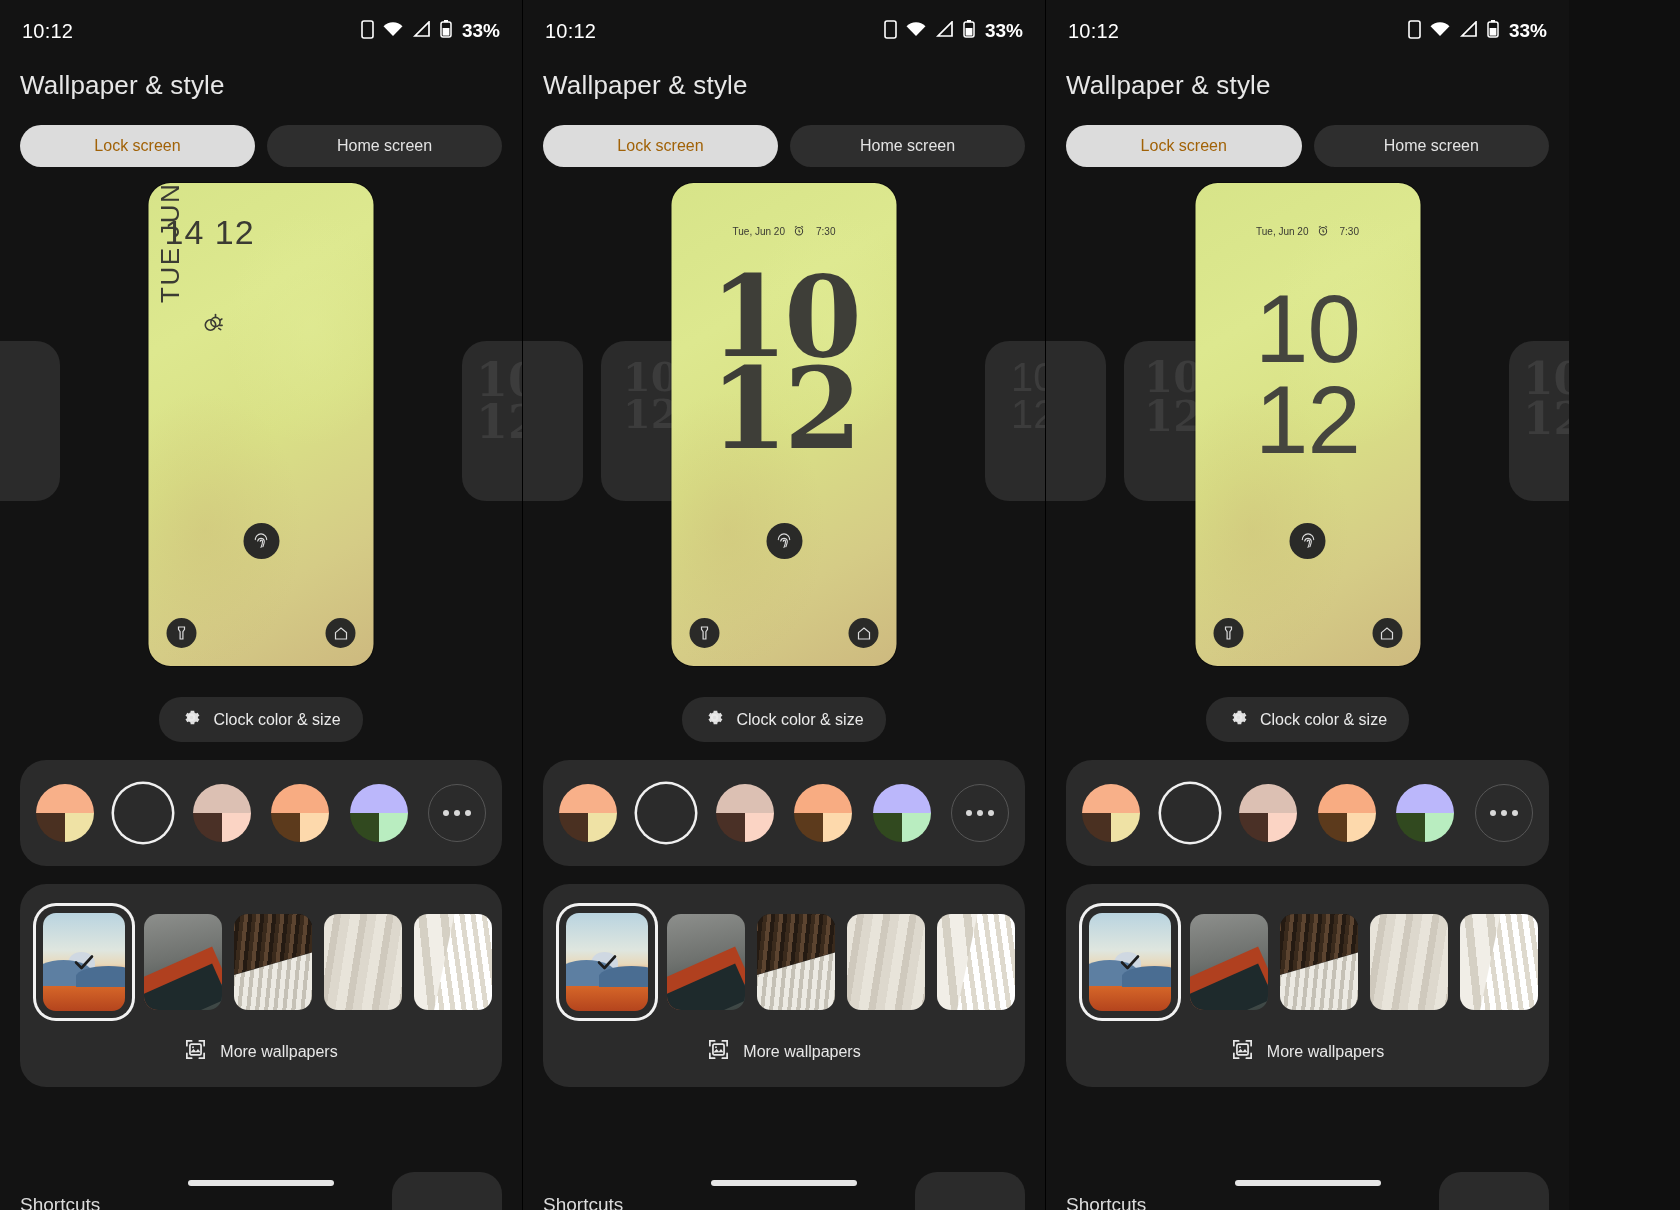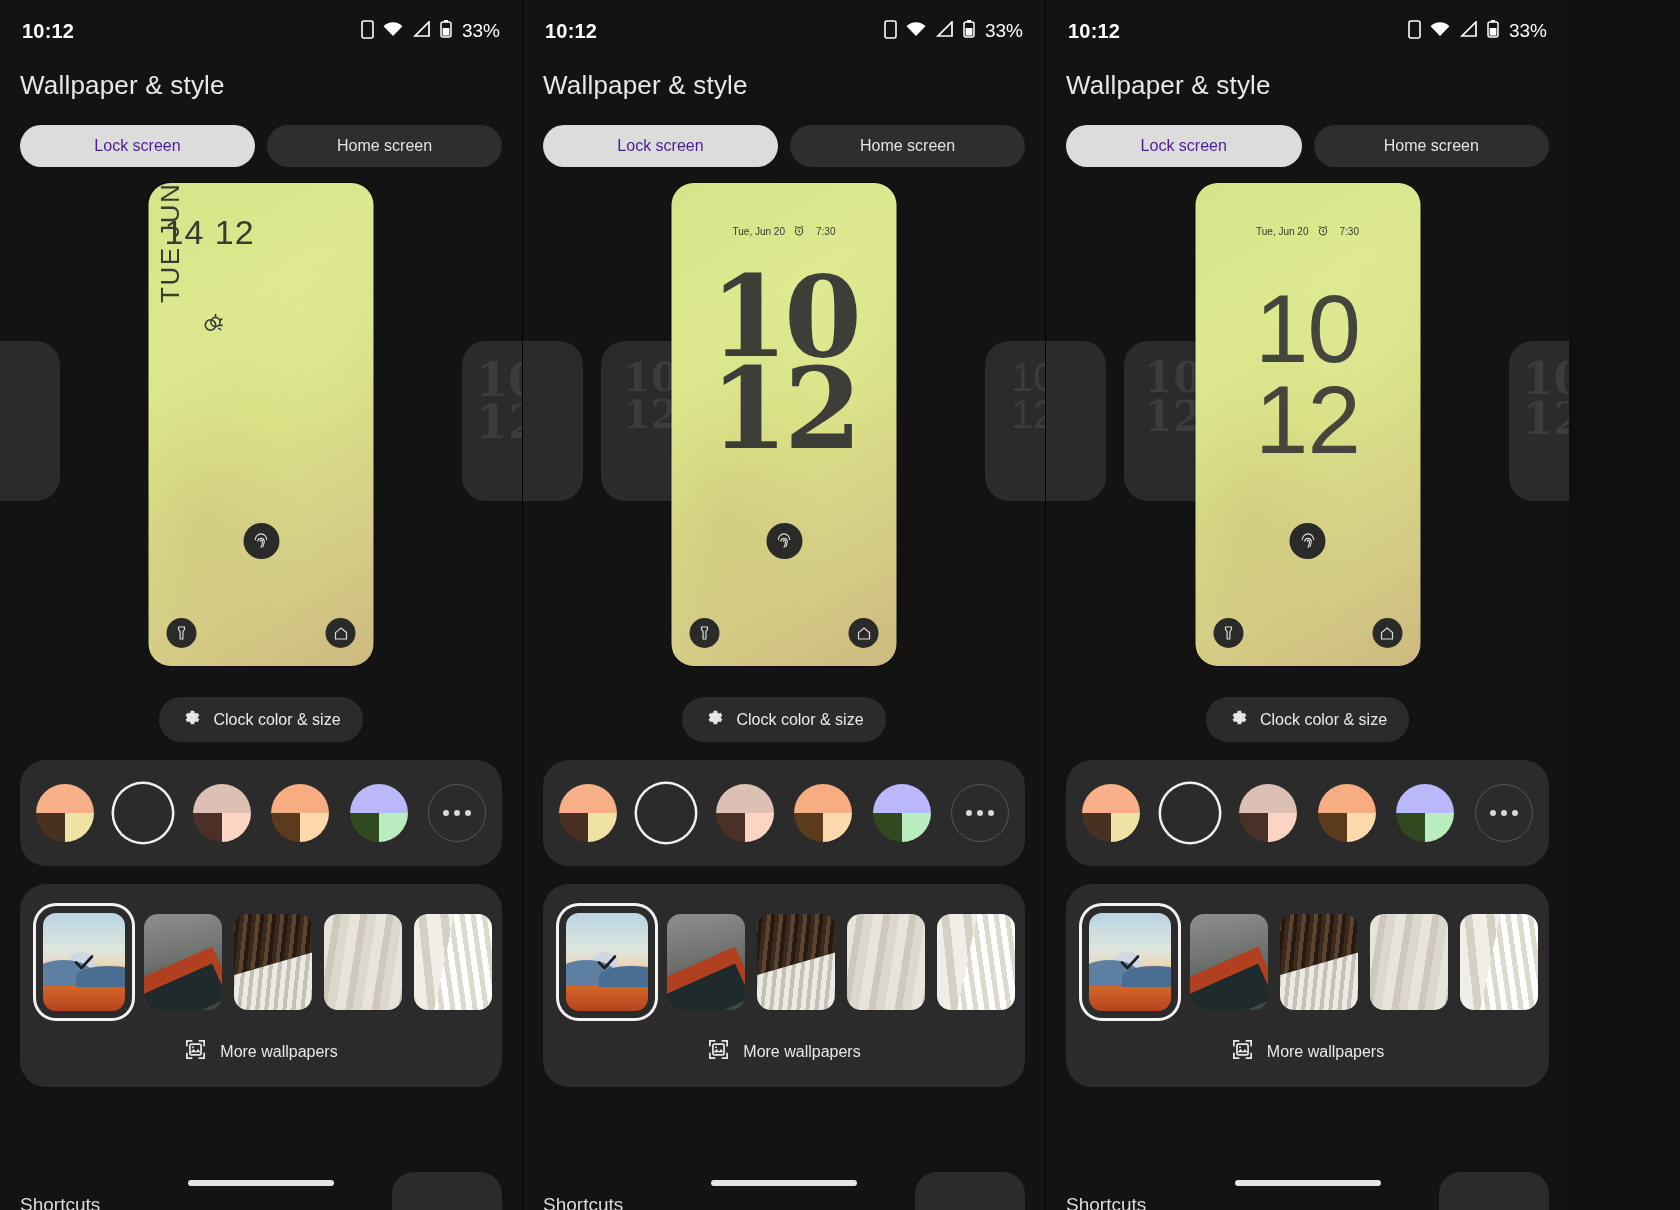--- a/index.html
+++ b/index.html
@@ -19,39 +19,39 @@
   }
   .panel:last-child { border-right: none; }
 
   
   .statusbar {
     display: flex; align-items: center; justify-content: space-between;
     padding: 14px 22px 0 22px;
     height: 48px;
     color: #fff;
   }
-  .sb-time { font-size: 20px; font-weight: bold; letter-spacing: .2px; }
+  .sb-time { font-size: 20px; font-weight: normal; letter-spacing: .2px; }
   .sb-right { display: flex; align-items: center; gap: 9px; }
-  .sb-batt-txt { font-size: 19px; font-weight: normal; margin-left: 1px; }
+  .sb-batt-txt { font-size: 19px; font-weight: bold; margin-left: 1px; }
   .ico { display: inline-block; }
 
   
   .page-title {
     font-size: 26px; color: #e7e7e7; font-weight: 400;
     padding: 22px 20px 0 20px; letter-spacing: .2px;
   }
 
   
   .tabs { display: flex; gap: 12px; padding: 24px 20px 0 20px; }
   .tab {
     flex: 1; height: 42px; border-radius: 21px;
     display: flex; align-items: center; justify-content: center;
     font-size: 16px; cursor: pointer; user-select: none;
   }
-  .tab.active { background: #dcdcdc; color: #4c1d95; }
+  .tab.active { background: #dcdcdc; color: #a16207; }
   .tab.inactive { background: #2e2e2e; color: #e3e3e3; }
 
   
   .preview-strip {
     position: relative;
     height: 500px;
     margin-top: 16px;
   }
   .ghost {
     position: absolute; top: 158px;

